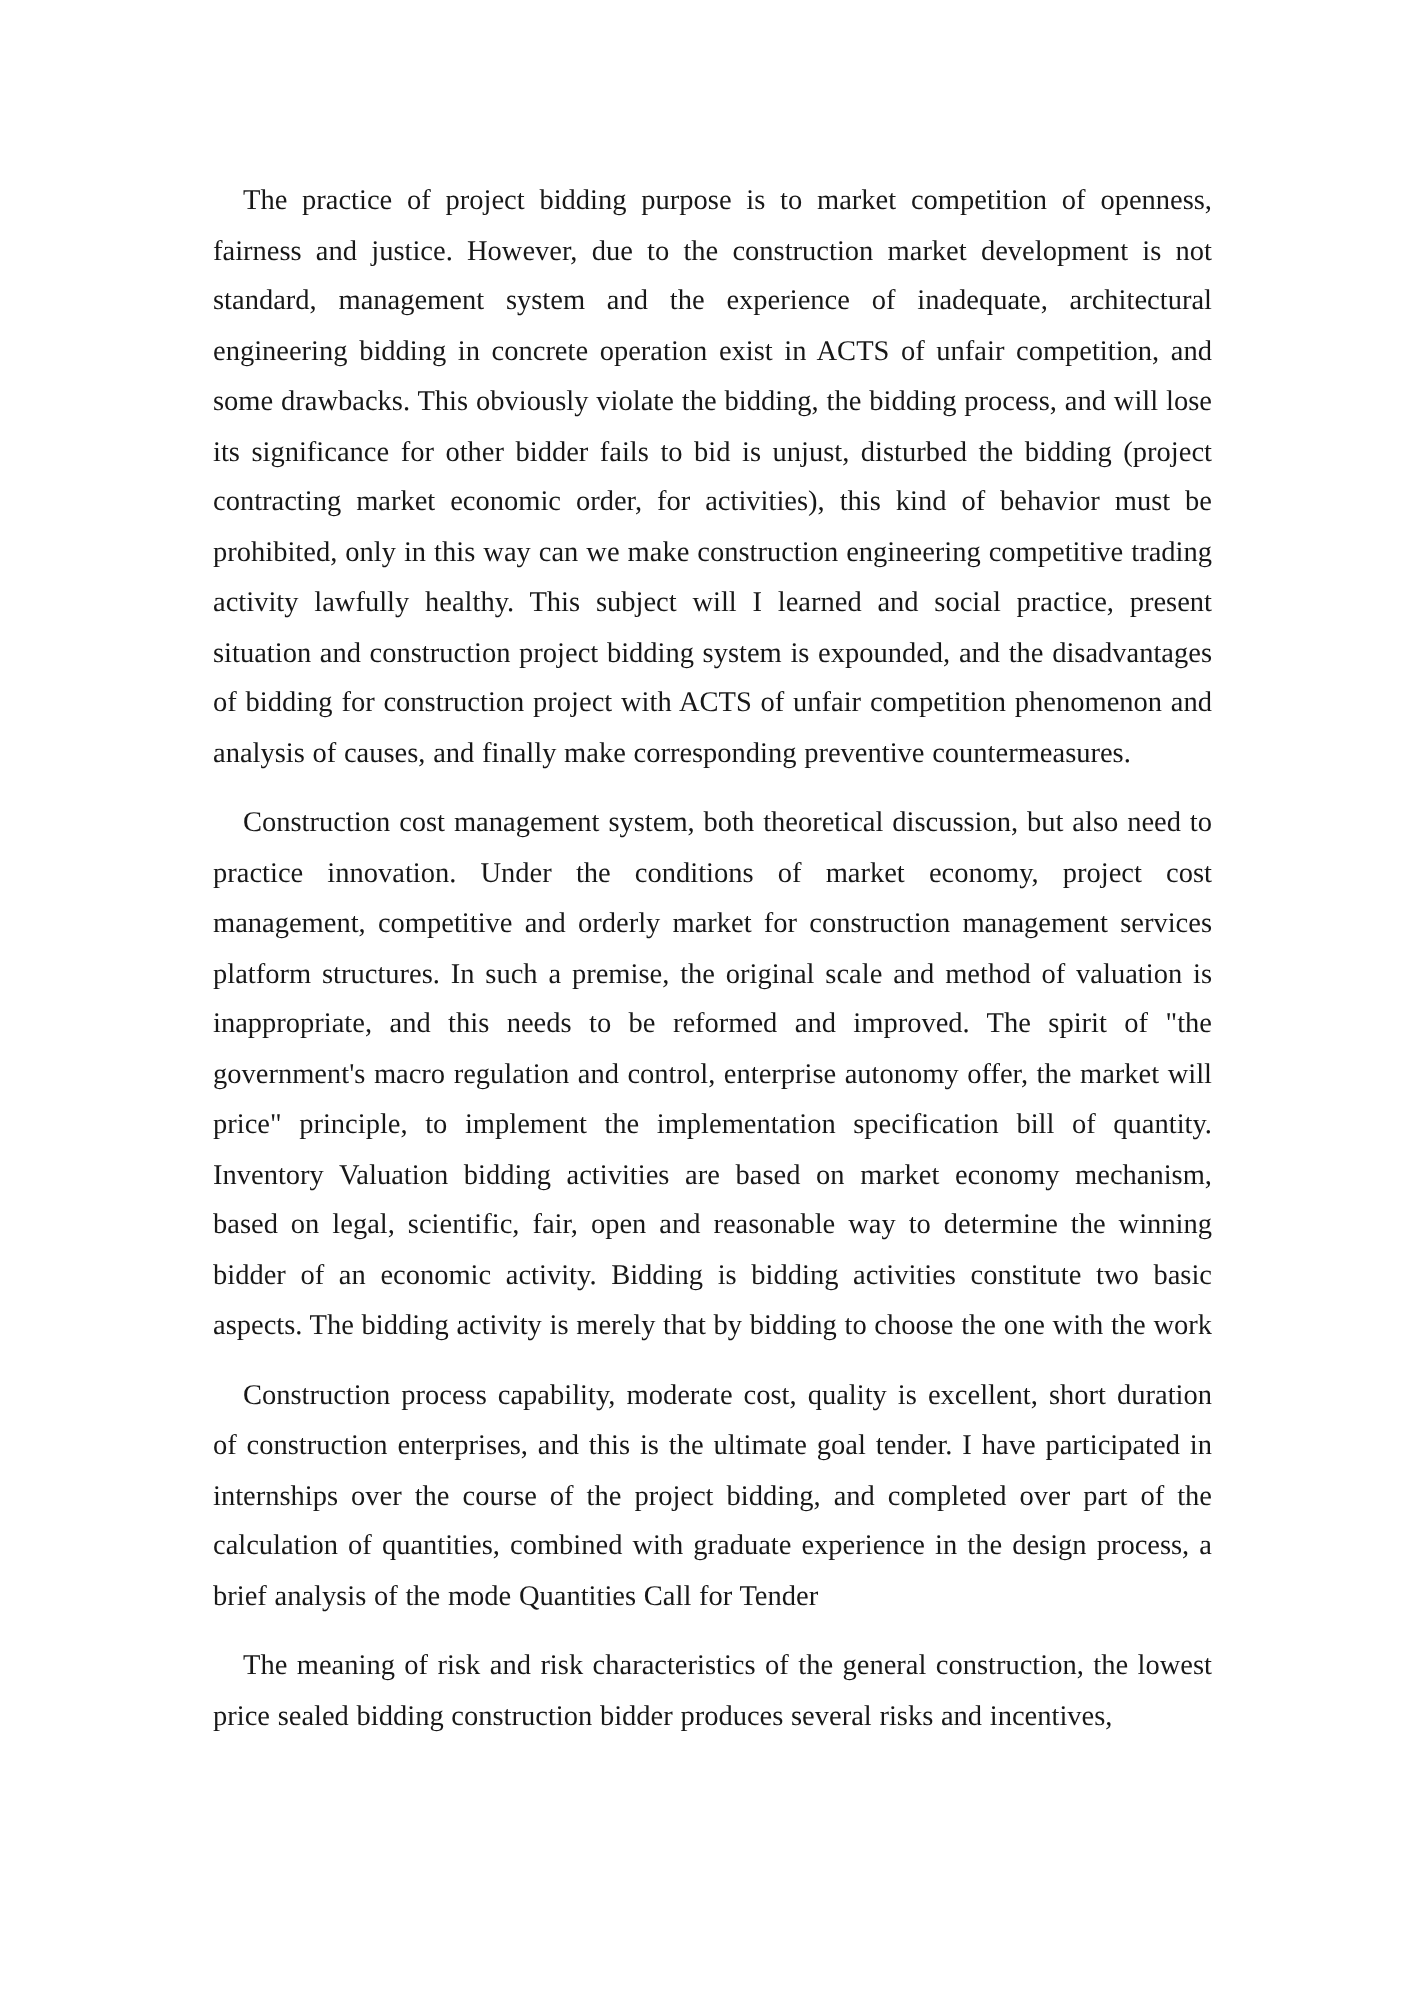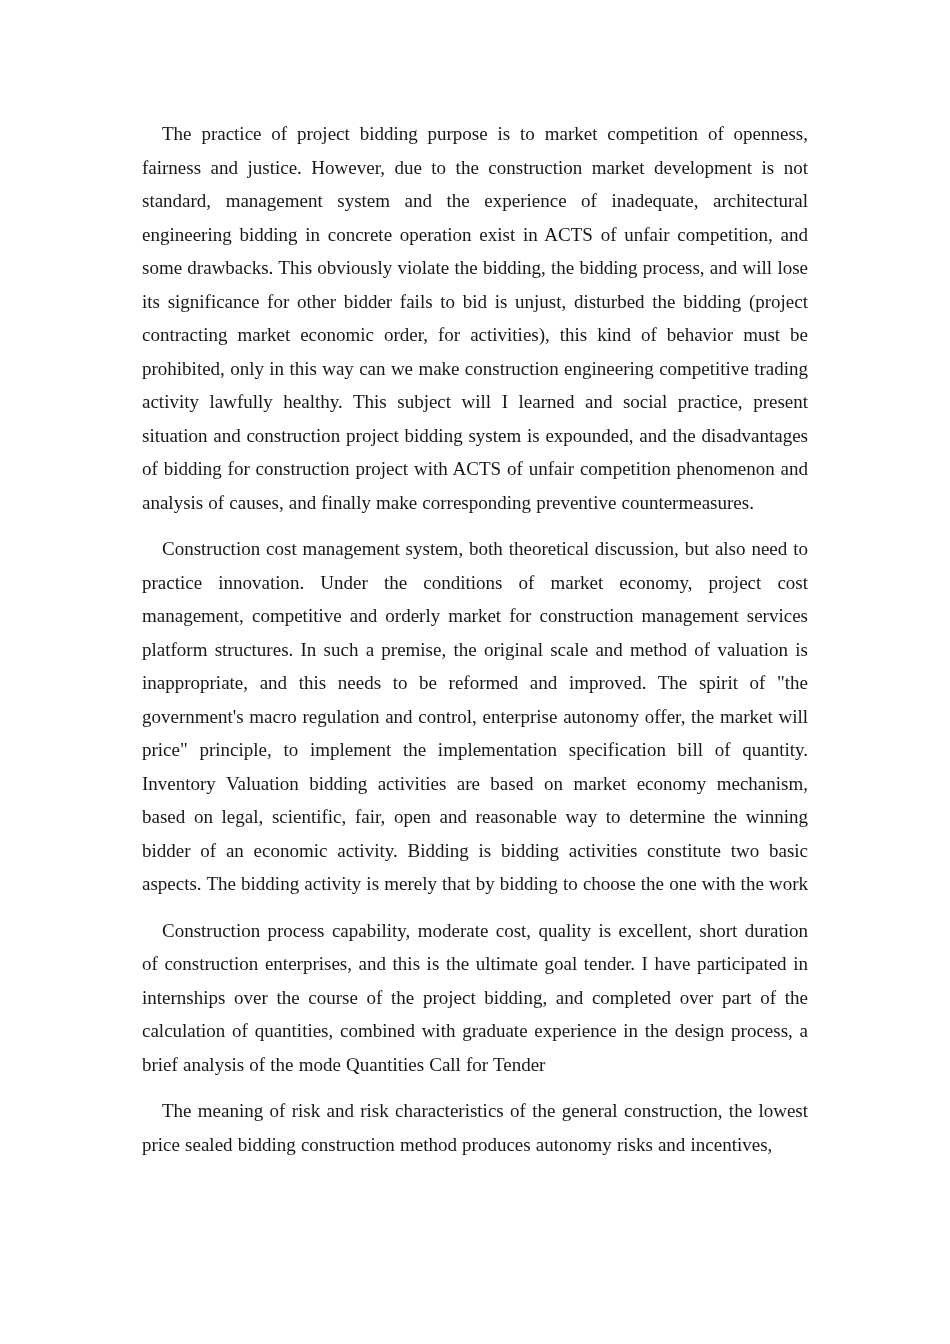--- a/index.html
+++ b/index.html
@@ -45,15 +45,15 @@
   }
 </style>
 </head>
 <body>
 
 <div class="page">
   <div class="text-column">
     <p class="body-paragraph">The practice of project bidding purpose is to market competition of openness, fairness and justice. However, due to the construction market development is not standard, management system and the experience of inadequate, architectural engineering bidding in concrete operation exist in ACTS of unfair competition, and some drawbacks. This obviously violate the bidding, the bidding process, and will lose its significance for other bidder fails to bid is unjust, disturbed the bidding (project contracting market economic order, for activities), this kind of behavior must be prohibited, only in this way can we make construction engineering competitive trading activity lawfully healthy. This subject will I learned and social practice, present situation and construction project bidding system is expounded, and the disadvantages of bidding for construction project with ACTS of unfair competition phenomenon and analysis of causes, and finally make corresponding preventive countermeasures.</p>
     <p class="body-paragraph">Construction cost management system, both theoretical discussion, but also need to practice innovation. Under the conditions of market economy, project cost management, competitive and orderly market for construction management services platform structures. In such a premise, the original scale and method of valuation is inappropriate, and this needs to be reformed and improved. The spirit of "the government's macro regulation and control, enterprise autonomy offer, the market will price" principle, to implement the implementation specification bill of quantity. Inventory Valuation bidding activities are based on market economy mechanism, based on legal, scientific, fair, open and reasonable way to determine the winning bidder of an economic activity. Bidding is bidding activities constitute two basic aspects. The bidding activity is merely that by bidding to choose the one with the work</p>
     <p class="body-paragraph">Construction process capability, moderate cost, quality is excellent, short duration of construction enterprises, and this is the ultimate goal tender. I have participated in internships over the course of the project bidding, and completed over part of the calculation of quantities, combined with graduate experience in the design process, a brief analysis of the mode Quantities Call for Tender</p>
-    <p class="body-paragraph">The meaning of risk and risk characteristics of the general construction, the lowest price sealed bidding construction method produces autonomy risks and incentives,</p>
+    <p class="body-paragraph">The meaning of risk and risk characteristics of the general construction, the lowest price sealed bidding construction bidder produces several risks and incentives,</p>
   </div>
 </div>
 
 </body></html>

